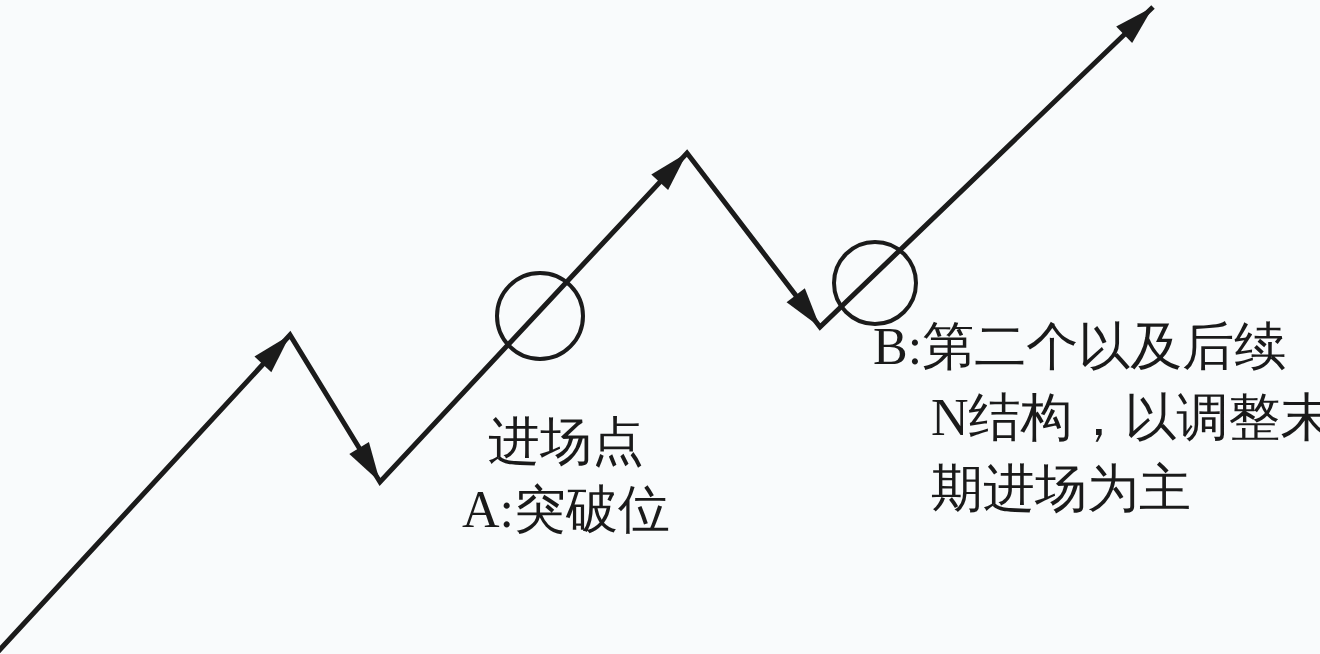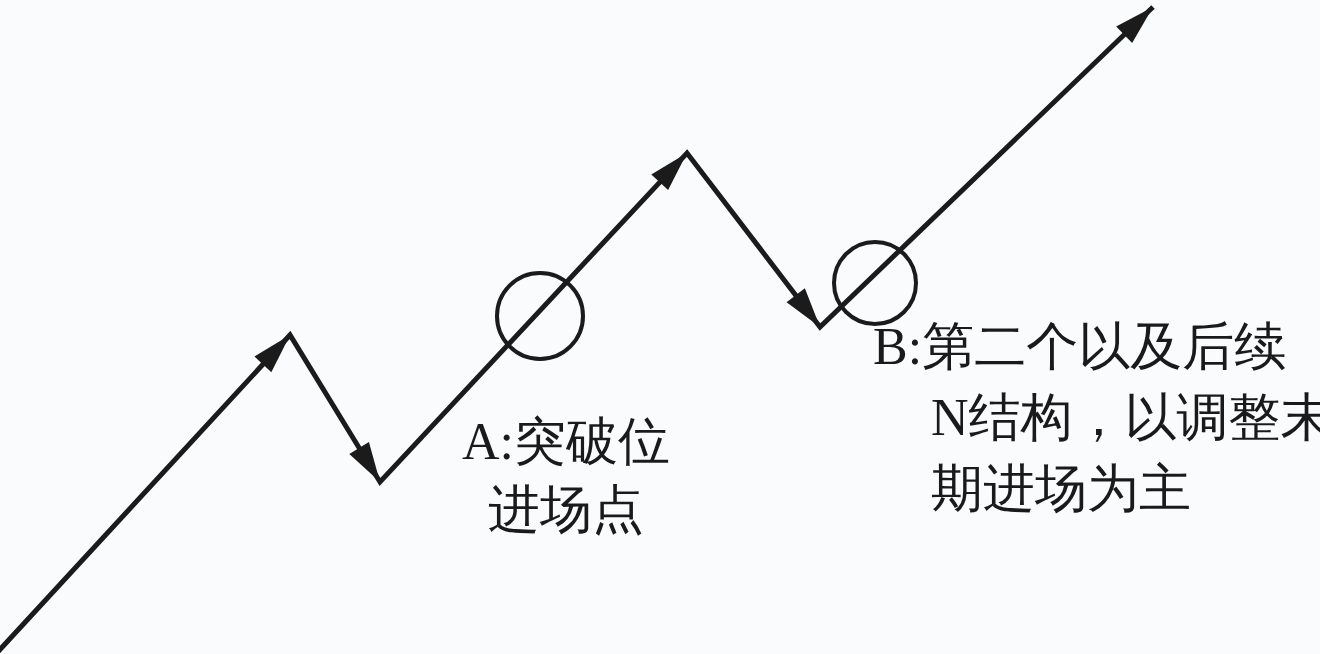--- a/index.html
+++ b/index.html
@@ -51,22 +51,22 @@
       <polygon points="290,335 271.33829618504575,372.20202697062246 254.42974132638375,356.6103377551584" fill="#1b1b1b"></polygon>
       <polygon points="380,482 349.30605561758176,453.8907172227925 368.92163561133583,441.88117845110634" fill="#1b1b1b"></polygon>
       <polygon points="687,153 668.1184226713472,190.09091583638914 651.3024519015107,174.39941727608576" fill="#1b1b1b"></polygon>
       <polygon points="820,327 786.5721701854783,302.2042303226663 804.8453808012024,288.23677623133705" fill="#1b1b1b"></polygon>
       <polygon points="1153,7 1132.1266187813362,43.00766524644905 1116.1900953612776,26.423720562450537" fill="#1b1b1b"></polygon>
       <circle cx="540" cy="316" r="43" fill="none" stroke="#1b1b1b" stroke-width="4"></circle>
       <circle cx="875" cy="283" r="41" fill="none" stroke="#1b1b1b" stroke-width="4"></circle>
     </svg>
 
   <div class="label label-a">
+    <div>进场点</div>
     <div>A:突破位</div>
-    <div>进场点</div>
   </div>
 
   <div class="label label-b">
     <div>B:第二个以及后续</div>
     <div class="line-indent">N结构，以调整末</div>
     <div class="line-indent">期进场为主</div>
   </div>
 </div>
 
 </body></html>

